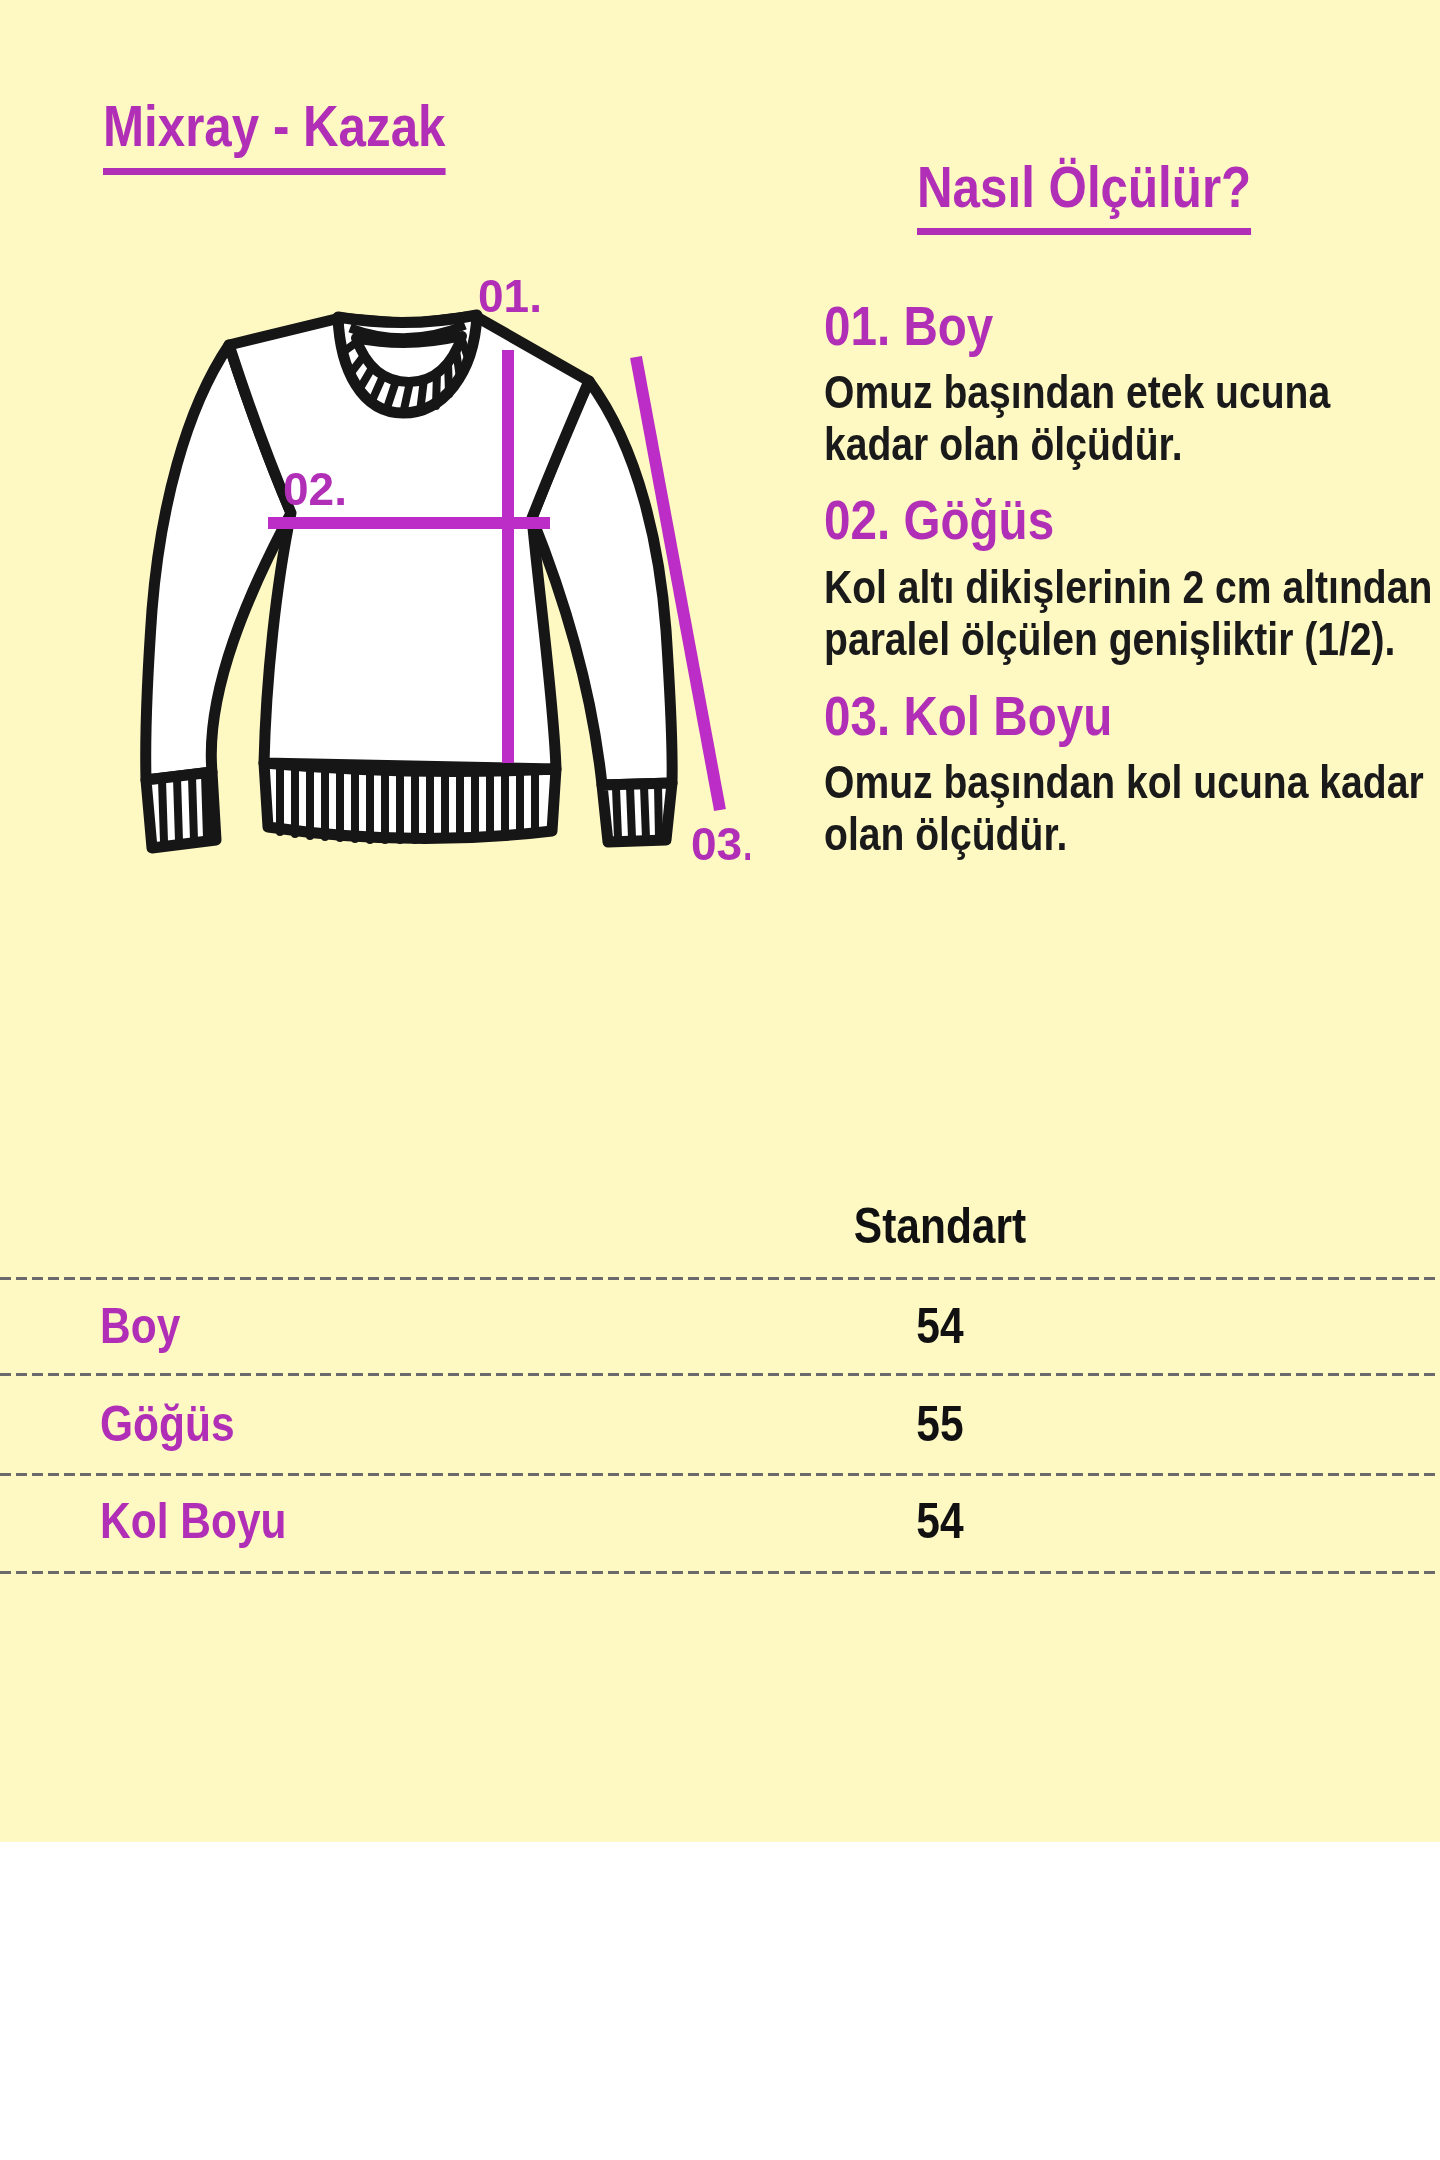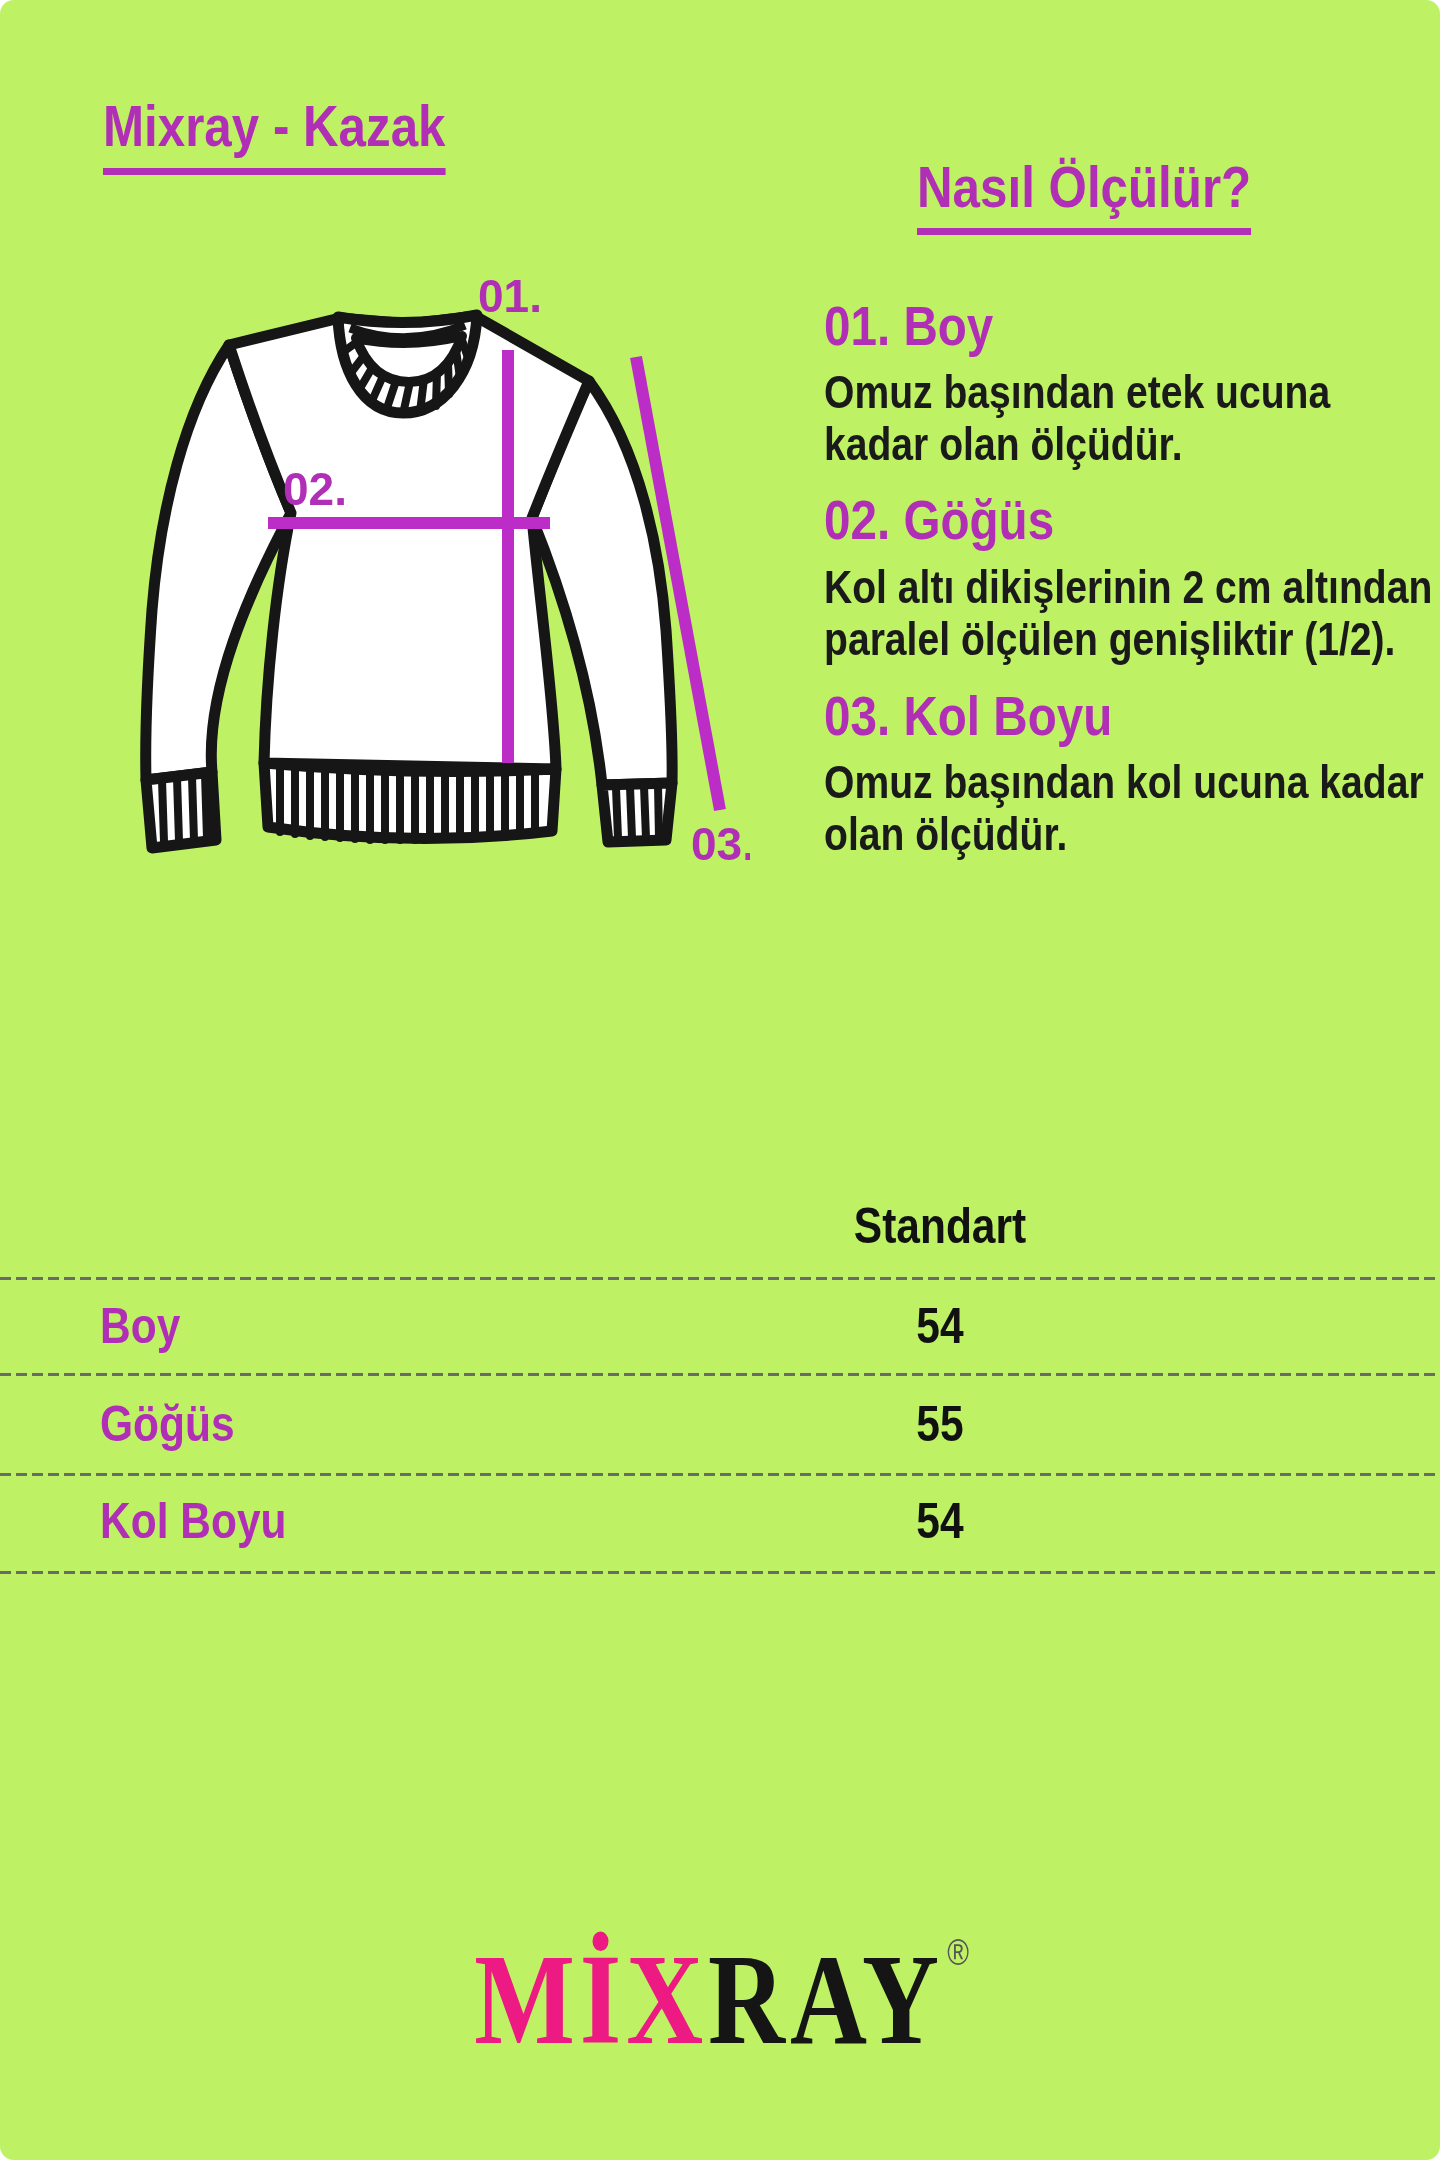--- a/index.html
+++ b/index.html
@@ -5,22 +5,22 @@
   :root{
     --magenta:#b02fb6;
     --line-magenta:#bb2dc6;
     --pink:#ec1a82;
     --ink:#1a1a1a;
     --dash:#6a6a6a;
   }
   *{box-sizing:border-box;}
   html,body{margin:0;padding:0;background:#ffffff;}
   .page{
-    position:relative;width:1440px;height:2160px;background:#bef264;
-    font-family:"Liberation Sans",sans-serif;overflow:hidden;border-radius:14px;
+    position:relative;width:1440px;height:1842px;background:#fef9c3;
+    font-family:"Liberation Sans",sans-serif;overflow:hidden;
   }
   .cond{transform:scaleX(.85);transform-origin:0 0;white-space:nowrap;}
   .cond-c{transform:scaleX(.85);white-space:nowrap;}
 
   .title{
     position:absolute;left:103px;top:97px;margin:0;
     font-size:58px;font-weight:bold;line-height:1;color:var(--magenta);
     border-bottom:7px solid var(--magenta);padding-bottom:13px;display:inline-block;
   }
   .howto{

